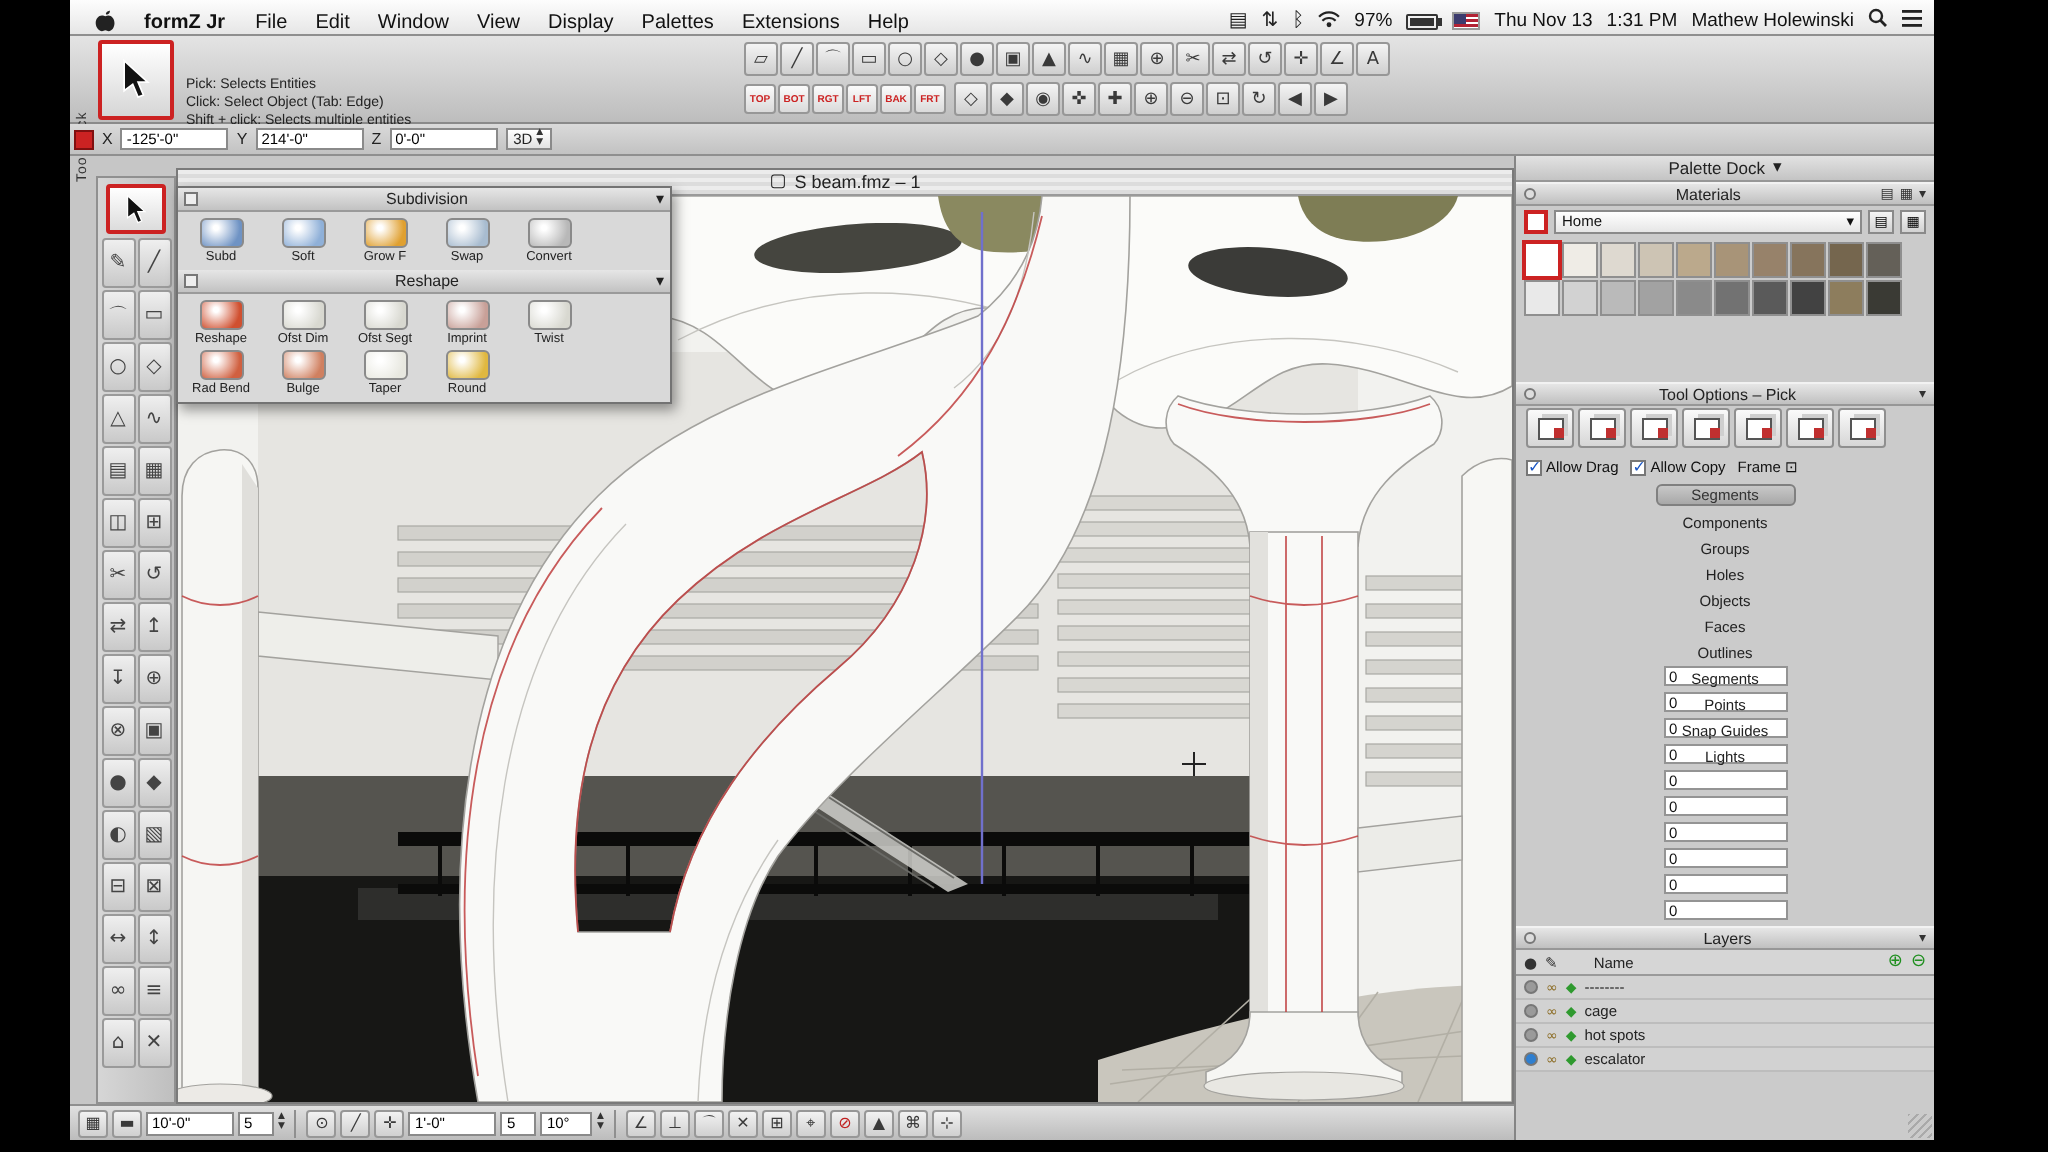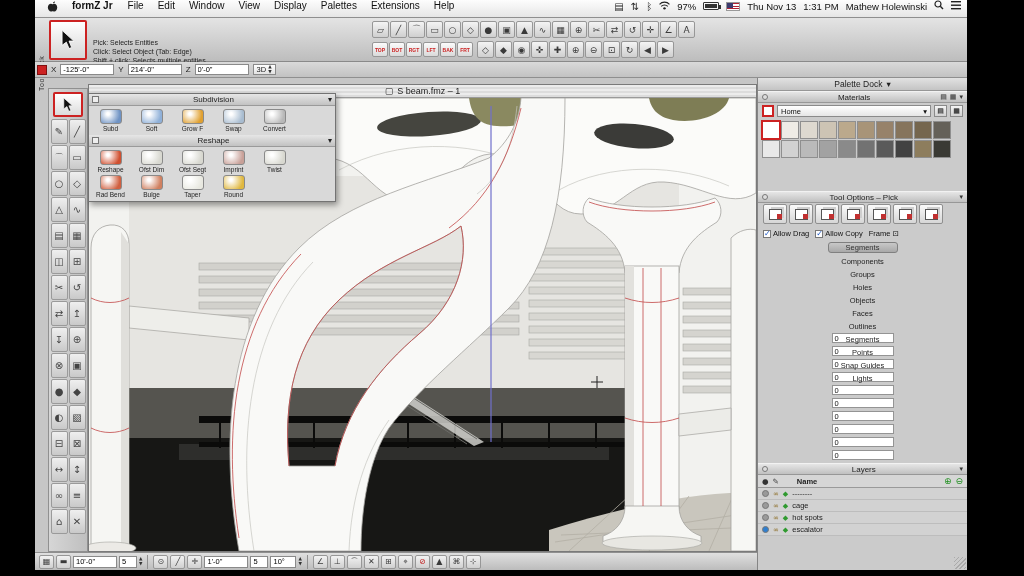--- a/index.html
+++ b/index.html
@@ -5,21 +5,21 @@
   *{margin:0;padding:0;box-sizing:border-box;}
   html,body{width:1024px;height:576px;overflow:hidden;background:#000;
     font-family:"Liberation Sans",sans-serif;-webkit-font-smoothing:antialiased;}
   .g{font-family:"DejaVu Sans","Liberation Sans",sans-serif;}
   #stage{position:absolute;left:0;top:0;width:1024px;height:576px;background:#000;}
   #content{position:absolute;left:35px;top:0;width:932px;height:570px;background:#c6c6c6;overflow:hidden;}
 
   
   .menubar{position:absolute;left:0;top:0;width:932px;height:18px;
     background:linear-gradient(#fdfdfd,#e6e6e6);border-bottom:1px solid #8f8f8f;
-    display:flex;align-items:flex-start;font-size:10px;color:#111;padding:0 6px;}
+    display:flex;align-items:flex-end;font-size:10px;color:#111;padding:0 6px;}
   .apple{display:flex;align-items:center;padding:0 6px;}
   .appname{font-weight:bold;padding:0 8px;}
   .mitems{display:flex;}
   .mitem{padding:0 7px;white-space:nowrap;}
   .mright{margin-left:auto;display:flex;align-items:center;gap:7px;font-size:9.5px;}
   .sicon{font-size:10px;color:#222;}
   .battery{position:relative;width:16px;height:8px;border:1px solid #333;border-radius:1px;}
   .battery::after{content:"";position:absolute;right:-3px;top:1.5px;width:2px;height:4px;background:#333;}
   .batt-fill{position:absolute;left:1px;top:1px;bottom:1px;width:12px;background:#333;}
   .flag{position:relative;width:14px;height:9px;border:0.5px solid #999;
@@ -92,21 +92,21 @@
     font-size:8.5px;color:#222;}
   .pal{position:absolute;left:0;width:100%;}
   .pal-hdr{height:12px;background:linear-gradient(#e6e6e6,#c0c0c0);border-top:1px solid #f2f2f2;border-bottom:1px solid #979797;
     display:flex;align-items:center;font-size:8px;color:#222;padding:0 4px;gap:3px;}
   .pal-hdr .ttl{flex:1;text-align:center;}
   .hdr-dot{width:6px;height:6px;border:1px solid #777;border-radius:50%;background:#ddd;}
   .hdr-btns{display:flex;gap:3px;font-size:7px;color:#333;}
   .pal-materials{top:13px;height:100px;}
   .mat-controls{display:flex;align-items:center;gap:3px;padding:2px 4px;}
   .mat-current{width:12px;height:12px;background:#fff;border:2px solid #cc2222;}
-  .mat-dd{flex:1;display:flex;align-items:center;justify-content:space-between;height:12px;
+  .mat-dd{flex:1;display:flex;justify-content:space-between;height:12px;
     border:1px solid #8a8a8a;background:linear-gradient(#fff,#e6e6e6);font-size:7.5px;padding:0 3px;color:#111;}
   .mat-viewbtn{width:13px;height:12px;border:1px solid #8a8a8a;background:linear-gradient(#f4f4f4,#d2d2d2);
     display:flex;align-items:center;justify-content:center;font-size:7px;}
   .mat-grid{display:flex;flex-wrap:wrap;gap:1px;padding:2px 4px;}
   .swatch{width:18px;height:18px;border:1px solid #8f8f8f;}
   .mat-grid span.swatch:first-of-type{outline:2px solid #cc2222;outline-offset:-1px;}
   .pal-tooloptions{top:113px;height:272px;}
   .to-label{font-size:7.5px;color:#222;padding:3px 5px 1px 5px;}
   .topo-row{display:flex;gap:2px;padding:1px 5px;}
   .cube{position:relative;width:24px;height:20px;border:1px solid #8f8f8f;border-radius:2px;
@@ -121,21 +121,21 @@
   .selbtn{width:70px;height:11px;background:linear-gradient(#c8c8c8,#a8a8a8);border:1px solid #808080;border-radius:3px;
     font-size:7.5px;color:#333;display:flex;align-items:center;justify-content:center;}
   .to-rows{padding-top:2px;}
   .torow{display:flex;align-items:center;height:13px;padding:0 8px;flex-direction:column;}
   .tolabel{font-size:7.5px;color:#222;flex:0 0 76px;}
   .tovalue{width:62px;height:10px;background:#fff;border:1px solid #949494;font-size:7.5px;color:#111;
     display:flex;align-items:center;padding:0 2px;}
   .pal-layers{top:385px;height:107px;}
   .ly-toolbar{display:flex;align-items:center;gap:4px;height:13px;background:#d6d6d6;border-bottom:1px solid #9a9a9a;
     font-size:7.5px;color:#333;padding:0 4px;}
-  .ly-name{flex:1;padding-left:14px;color:#222;font-weight:bold;}
+  .ly-name{flex:1;padding-left:14px;color:#222;}
   .ly-plus{color:#1f8f1f;font-size:9px;}
   .ly-minus{color:#1f8f1f;font-size:9px;}
   .lyrow{display:flex;align-items:center;height:12px;border-bottom:1px solid #bdbdbd;background:#d2d2d2;
     padding:0 4px;gap:4px;font-size:7.5px;color:#222;}
   .lyeye{width:7px;height:7px;border-radius:50%;border:1px solid #777;}
   .lylink{color:#8a6a20;font-size:7px;}
   .lymark{color:#2f9a2f;font-size:7px;}
   .resize-corner{position:absolute;right:1px;bottom:1px;width:12px;height:12px;
     background:repeating-linear-gradient(135deg,#aaa 0 1px,transparent 1px 3px);}
 

